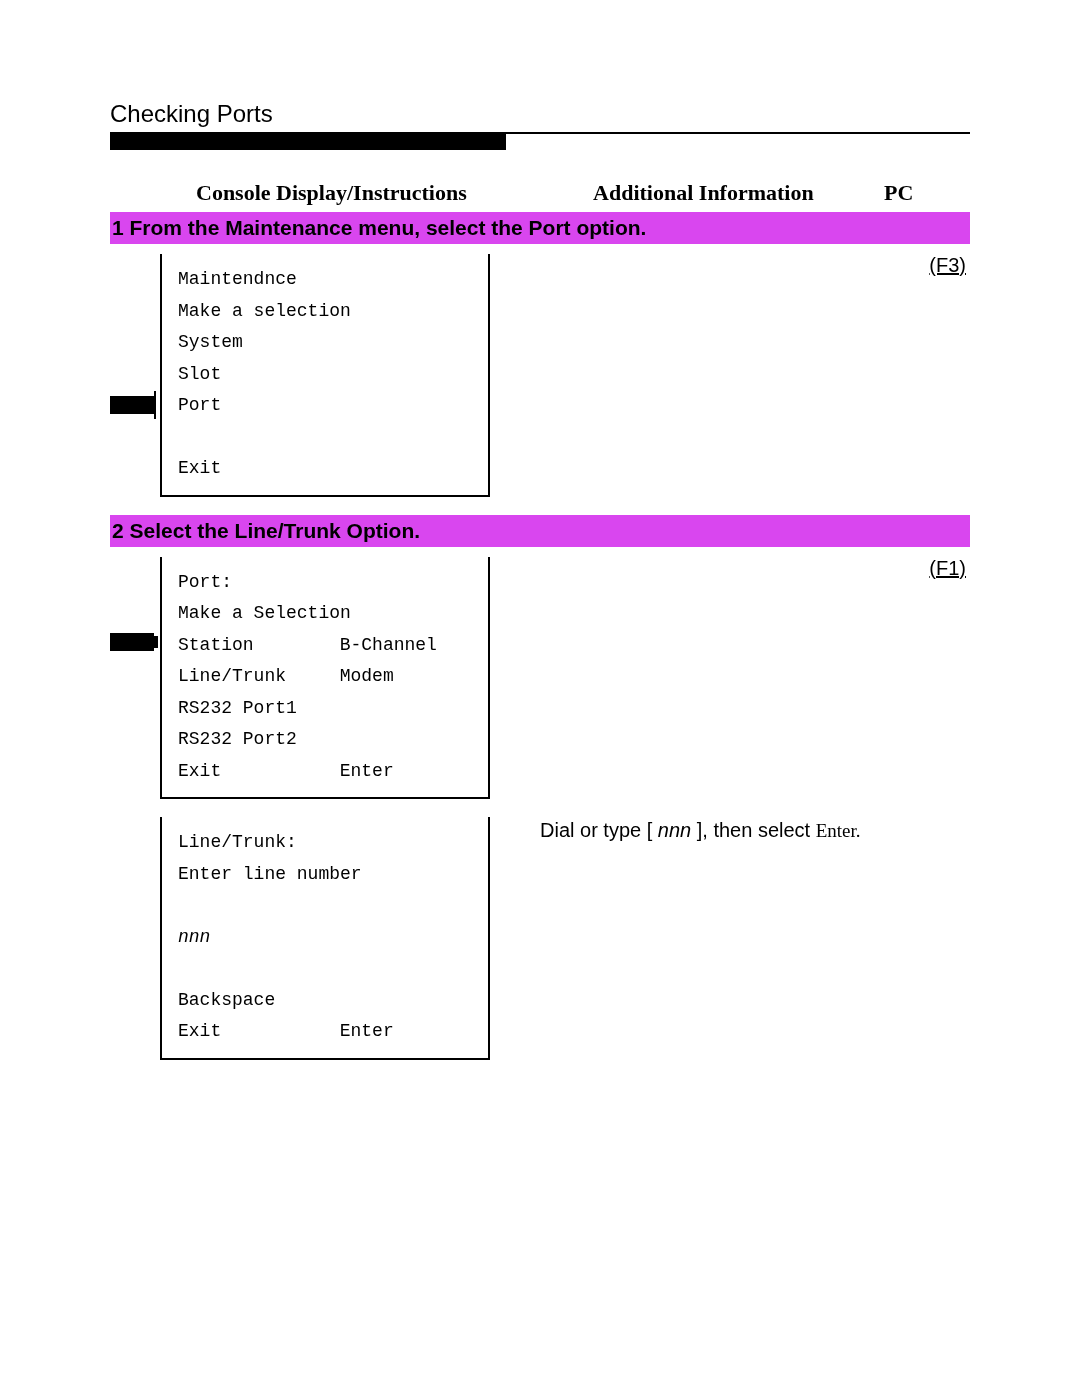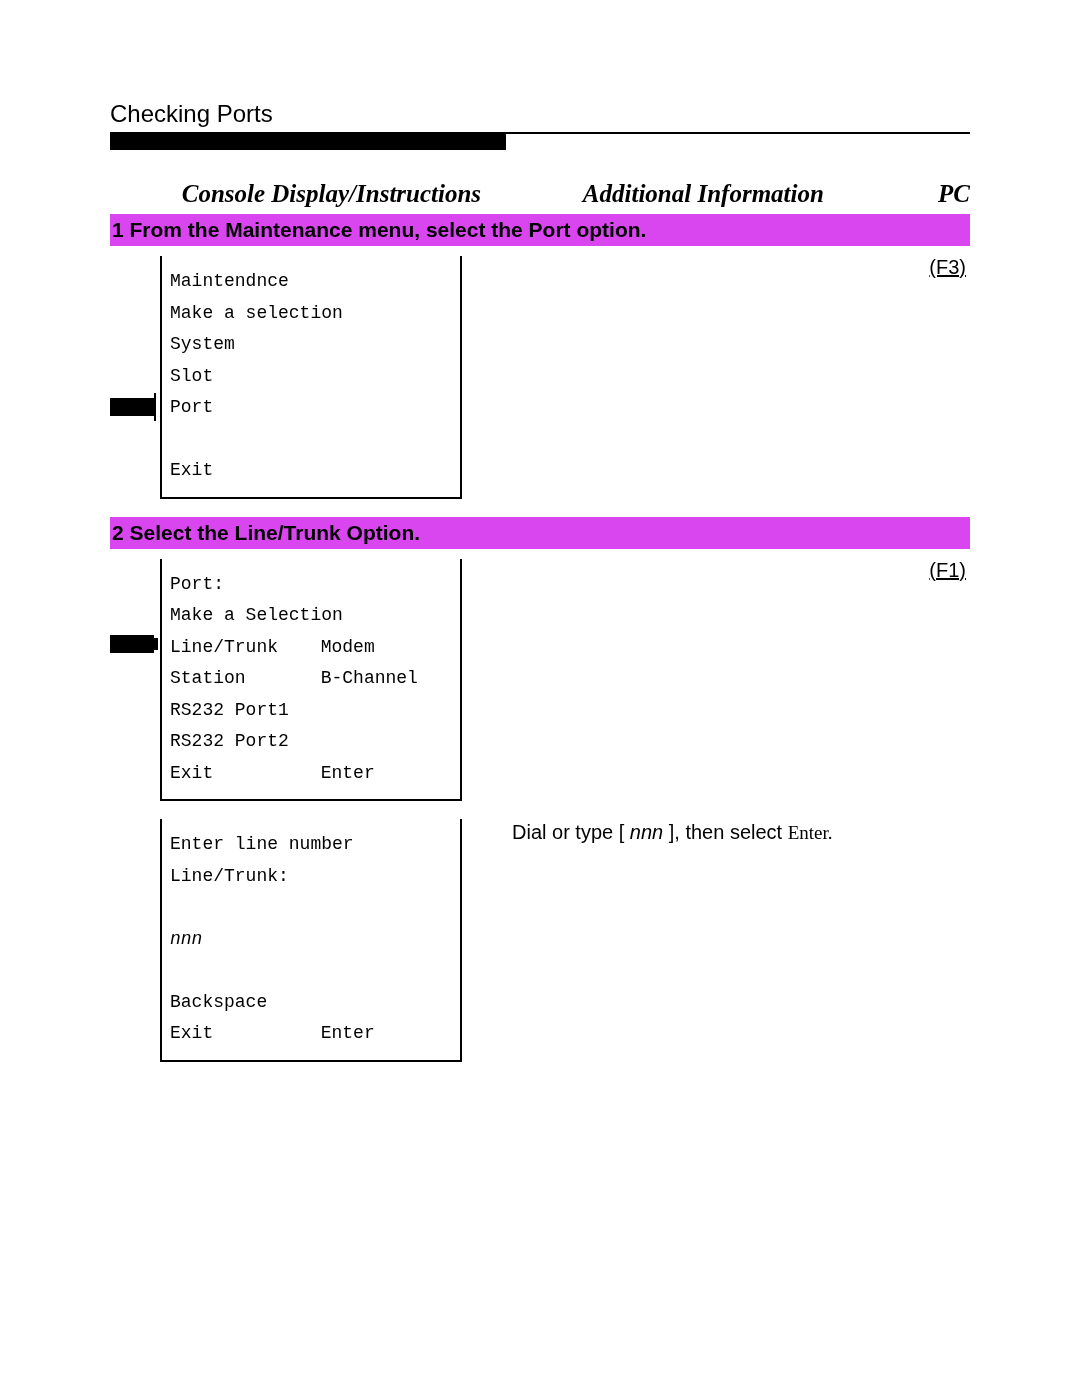--- a/index.html
+++ b/index.html
@@ -29,27 +29,26 @@
   }
   .title-bar .line {
     flex: 1;
     border-top: 2px solid #000;
     margin-top: 0;
   }
   .col-headers {
     display: flex;
     font-family: "Times New Roman", Times, serif;
     font-weight: bold;
-    font-size: 25px;
+    font-size: 22px;
     padding: 0 0 6px 0;
-    font-style: italic;
   }
   .col-headers .c1 { flex: 0 0 48%; text-align: center; padding-left: 30px; }
   .col-headers .c2 { flex: 0 0 42%; text-align: center; }
-  .col-headers .c3 { flex: 0 0 10%; text-align: right; }
+  .col-headers .c3 { flex: 0 0 10%; text-align: left; }
   .step-bar {
     background: #d946ef;
     font-family: Arial, Helvetica, sans-serif;
     font-weight: bold;
     font-size: 21px;
     padding: 4px 0 4px 2px;
   }
   .step-row {
     display: flex;
     align-items: flex-start;
@@ -80,25 +79,25 @@
     position: absolute;
     right: -4px;
     top: 3px;
     width: 8px;
     height: 12px;
     background: #000;
   }
   .console-box {
     border: 2px solid #000;
     border-top: none;
-    padding: 10px 16px 10px 8px;
+    padding: 10px 16px 10px 16px;
     font-family: "Courier New", Courier, monospace;
     font-size: 18px;
     line-height: 1.75;
-    width: 302px;
+    width: 330px;
   }
   .console-box .row {
     display: flex;
     justify-content: space-between;
   }
   .right-col {
     flex: 1;
     padding-left: 40px;
     display: flex;
     flex-direction: column;
@@ -164,44 +163,44 @@
 
   <div class="step-bar">2 Select the Line/Trunk Option.</div>
   <div class="step-row">
     <div class="marker-col">
       <div class="marker bar-right" style="top:76px;"></div>
     </div>
     <div class="console-box">
       <div>Port:</div>
       <div>Make a Selection</div>
       <div class="row">
+        <span>Station</span>
+        <span style="flex:0 0 45%;">B-Channel</span>
+      </div>
+      <div class="row">
         <span>Line/Trunk</span>
         <span style="flex:0 0 45%;">Modem</span>
-      </div>
-      <div class="row">
-        <span>Station</span>
-        <span style="flex:0 0 45%;">B-Channel</span>
       </div>
       <div>RS232 Port1</div>
       <div>RS232 Port2</div>
       <div class="row">
         <span>Exit</span>
         <span style="flex:0 0 45%;">Enter</span>
       </div>
     </div>
     <div class="right-col">
       <div class="fkey">(F1)</div>
     </div>
   </div>
 
   <div class="step-row">
     <div class="marker-col"></div>
     <div class="console-box">
+      <div>Line/Trunk:</div>
       <div>Enter line number</div>
-      <div>Line/Trunk:</div>
       <div>&nbsp;</div>
       <div class="ital">nnn</div>
       <div>&nbsp;</div>
       <div>Backspace</div>
       <div class="row">
         <span>Exit</span>
         <span style="flex:0 0 45%;">Enter</span>
       </div>
     </div>
     <div class="right-col">

